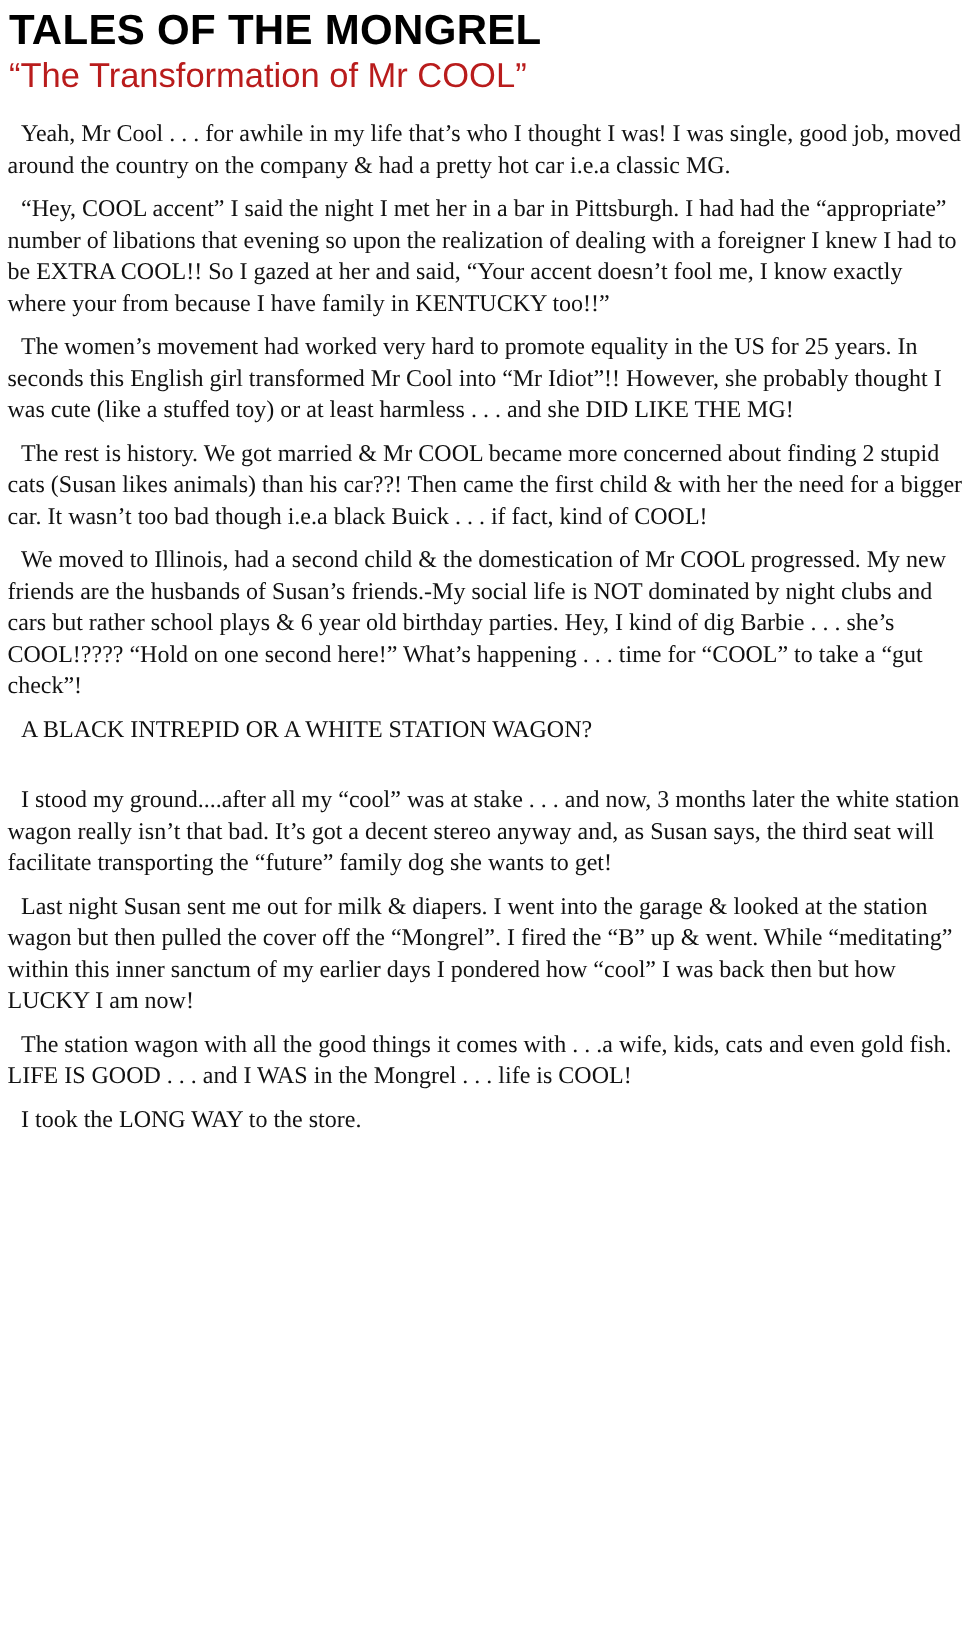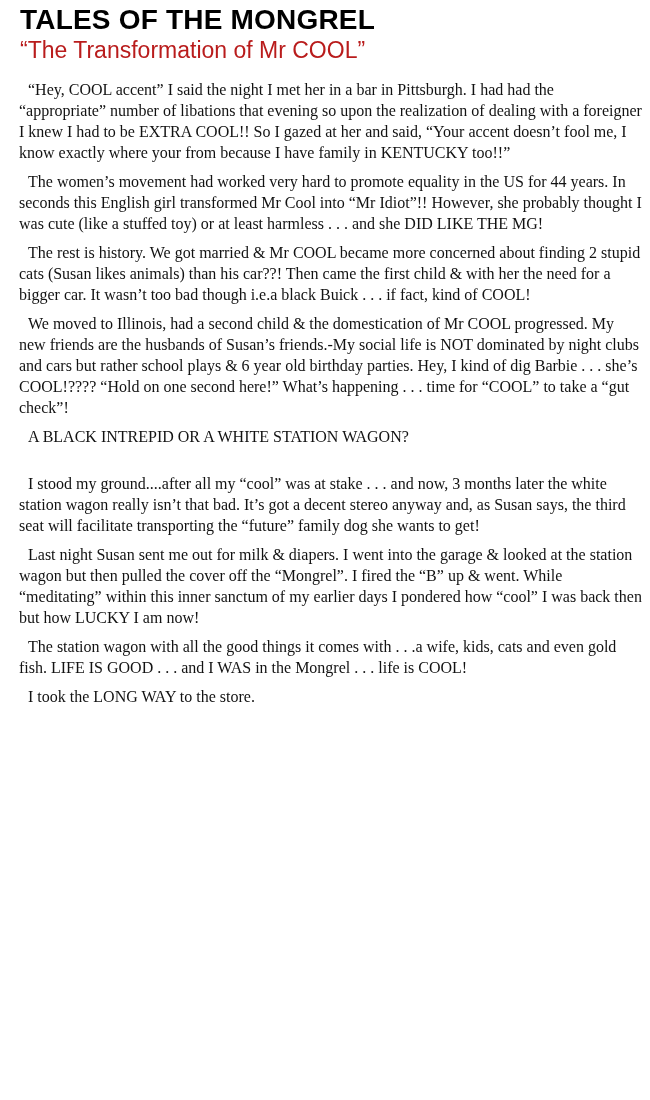--- a/index.html
+++ b/index.html
@@ -11,21 +11,21 @@
     width: 650px;
     height: 1100px;
     overflow: hidden;
     color: #141414;
     font-family: "Liberation Serif", serif;
   }
   .page {
     box-sizing: border-box;
     width: 650px;
     height: 1100px;
-    padding: 3px 6px 0 19px;
+    padding: 3px 6px 0 5px;
     background: #ffffff;
   }
   .doc-title {
     font-family: "Liberation Sans", sans-serif;
     font-weight: bold;
     font-size: 28px;
     line-height: 30px;
     letter-spacing: 0.2px;
     color: #000000;
     margin: 2px 0 1px 1px;
@@ -52,22 +52,23 @@
 </head>
 <body>
 
 <div class="page">
 
   <h1 class="doc-title">TALES OF THE MONGREL</h1>
 
   <h2 class="doc-subtitle">“The Transformation of Mr COOL”</h2>
 
   <div class="article">
+    <p>Yeah, Mr Cool . . . for awhile in my life that’s who I thought I was! I was single, good job, moved around the country on the company &amp; had a pretty hot car i.e.a classic MG.</p>
     <p>“Hey, COOL accent” I said the night I met her in a bar in Pittsburgh. I had had the “appropriate” number of libations that evening so upon the realization of dealing with a foreigner I knew I had to be EXTRA COOL!! So I gazed at her and said, “Your accent doesn’t fool me, I know exactly where your from because I have family in KENTUCKY too!!”</p>
-    <p>The women’s movement had worked very hard to promote equality in the US for 44 years. In seconds this English girl transformed Mr Cool into “Mr Idiot”!! However, she probably thought I was cute (like a stuffed toy) or at least harmless . . . and she DID LIKE THE MG!</p>
+    <p>The women’s movement had worked very hard to promote equality in the US for 25 years. In seconds this English girl transformed Mr Cool into “Mr Idiot”!! However, she probably thought I was cute (like a stuffed toy) or at least harmless . . . and she DID LIKE THE MG!</p>
     <p>The rest is history. We got married &amp; Mr COOL became more concerned about finding 2 stupid cats (Susan likes animals) than his car??! Then came the first child &amp; with her the need for a bigger car. It wasn’t too bad though i.e.a black Buick . . . if fact, kind of COOL!</p>
     <p>We moved to Illinois, had a second child &amp; the domestication of Mr COOL progressed. My new friends are the husbands of Susan’s friends.-My social life is NOT dominated by night clubs and cars but rather school plays &amp; 6 year old birthday parties. Hey, I kind of dig Barbie . . . she’s COOL!???? “Hold on one second here!” What’s happening . . . time for “COOL” to take a “gut check”!</p>
     <p class="caps-line">A BLACK INTREPID OR A WHITE STATION WAGON?</p>
     <p>I stood my ground....after all my “cool” was at stake . . . and now, 3 months later the white station wagon really isn’t that bad. It’s got a decent stereo anyway and, as Susan says, the third seat will facilitate transporting the “future” family dog she wants to get!</p>
     <p>Last night Susan sent me out for milk &amp; diapers. I went into the garage &amp; looked at the station wagon but then pulled the cover off the “Mongrel”. I fired the “B” up &amp; went. While “meditating” within this inner sanctum of my earlier days I pondered how “cool” I was back then but how LUCKY I am now!</p>
     <p>The station wagon with all the good things it comes with . . .a wife, kids, cats and even gold fish. LIFE IS GOOD . . . and I WAS in the Mongrel . . . life is COOL!</p>
     <p>I took the LONG WAY to the store.</p>
   </div>
 
 </div>

